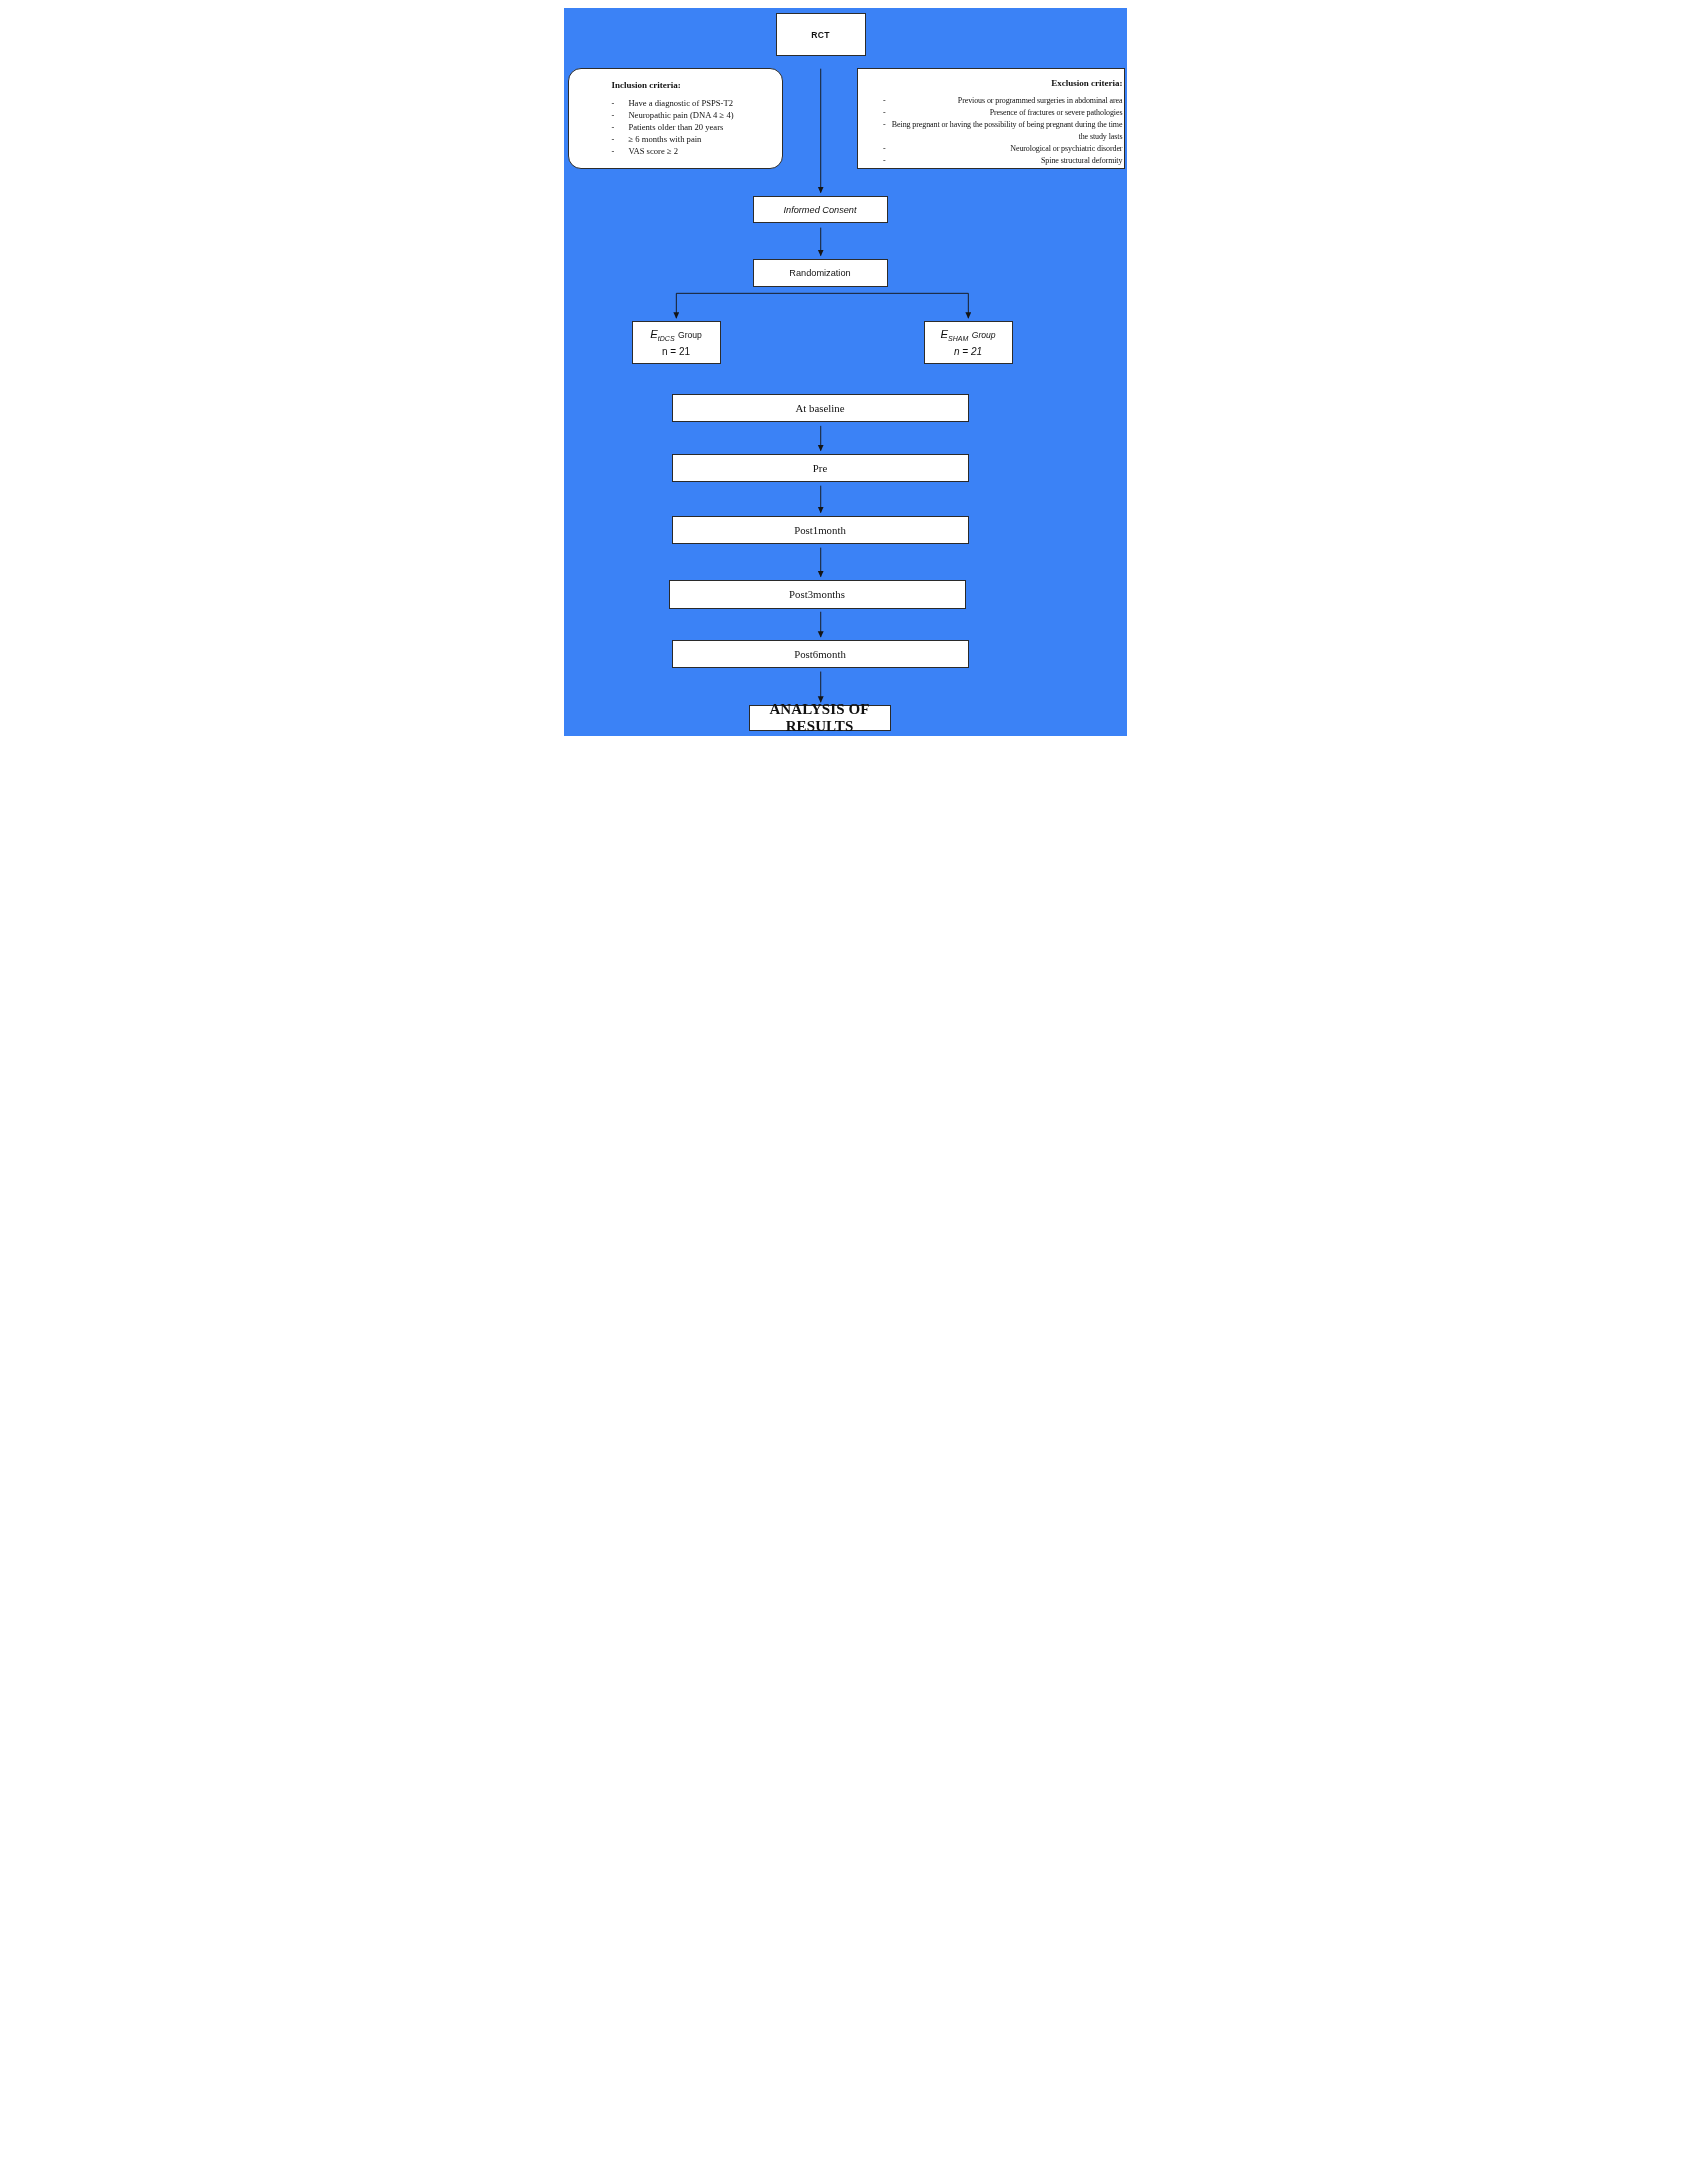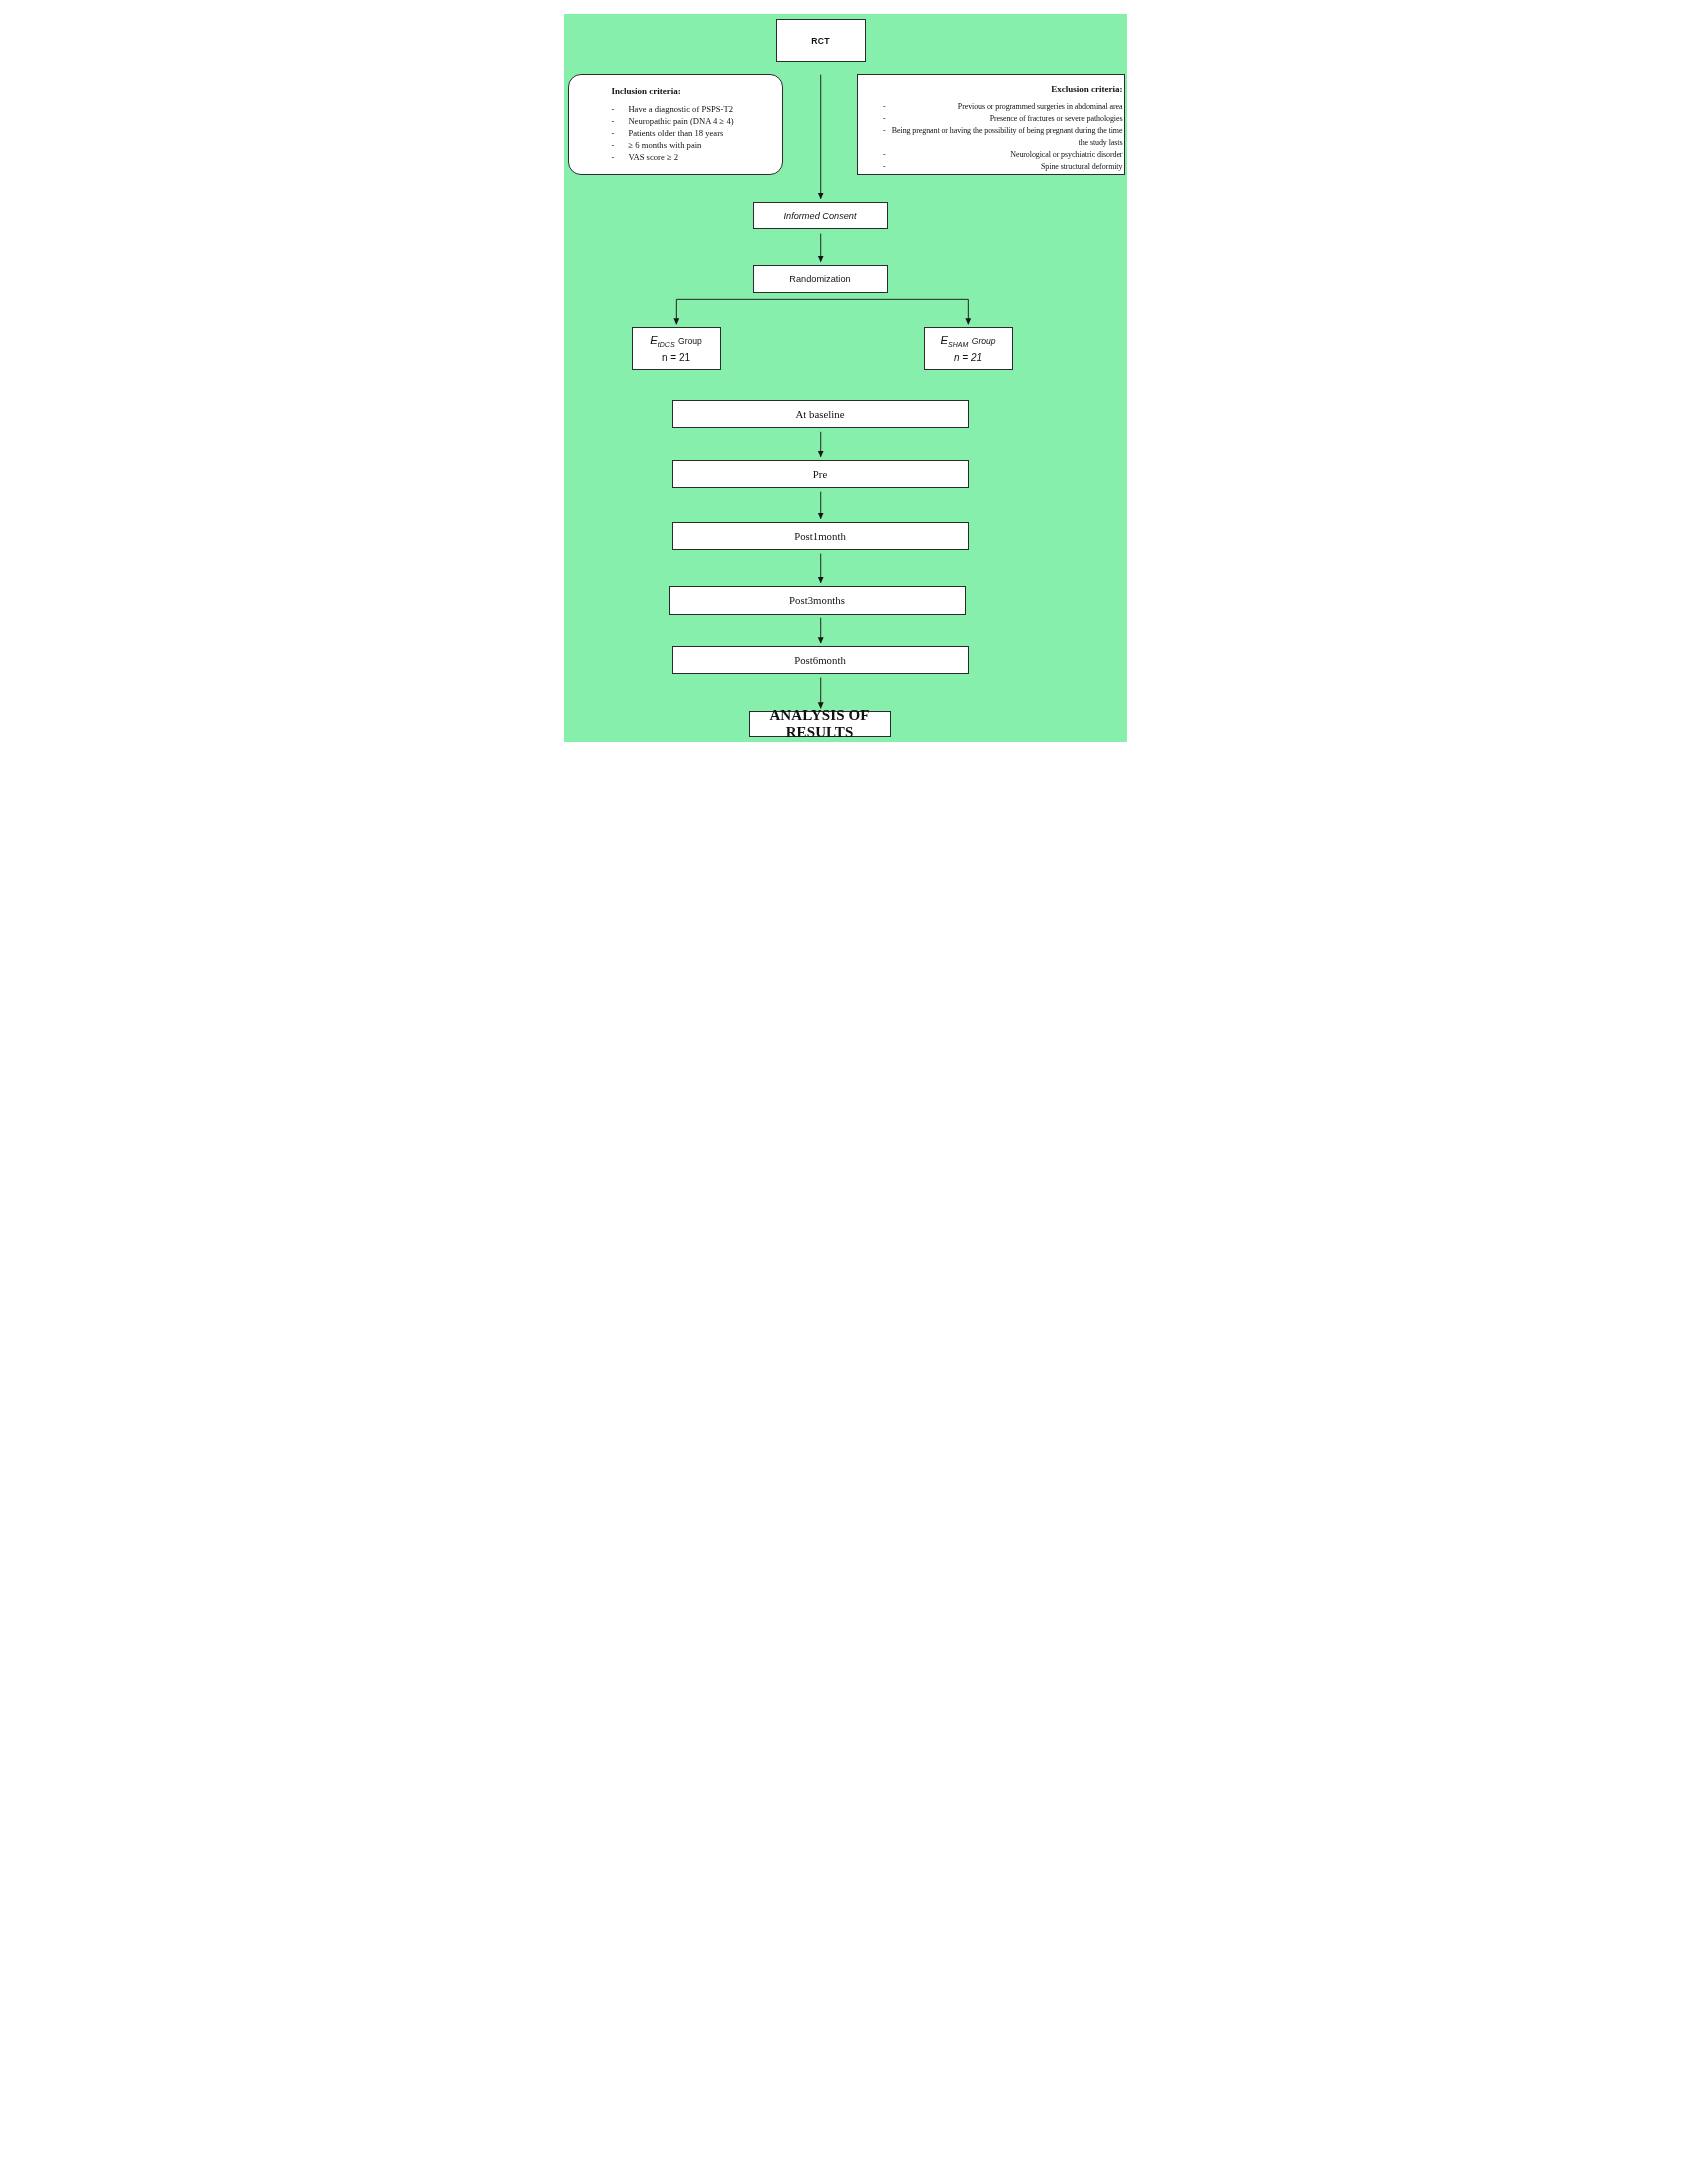--- a/index.html
+++ b/index.html
@@ -4,22 +4,22 @@
 <style>
   html, body {
     margin: 0;
     padding: 0;
     background: #ffffff;
   }
   .page {
     position: relative;
     width: 563px;
     height: 728px;
-    margin: 14px auto;
-    background: #86efac;
+    margin: 8px auto;
+    background: #3b82f6;
     font-family: "Liberation Serif", serif;
     color: #111111;
   }
   .overlay {
     position: absolute;
     left: 0; top: 0;
     width: 563px;
     height: 728px;
     pointer-events: none;
   }
@@ -137,21 +137,21 @@
       <div class="crit-item">
         <span class="dash">-</span>
         <span class="crit-text">Have a diagnostic of PSPS-T2</span>
       </div>
       <div class="crit-item">
         <span class="dash">-</span>
         <span class="crit-text">Neuropathic pain (DNA 4 ≥ 4)</span>
       </div>
       <div class="crit-item">
         <span class="dash">-</span>
-        <span class="crit-text">Patients older than 18 years</span>
+        <span class="crit-text">Patients older than 20 years</span>
       </div>
       <div class="crit-item">
         <span class="dash">-</span>
         <span class="crit-text">≥ 6 months with pain</span>
       </div>
       <div class="crit-item">
         <span class="dash">-</span>
         <span class="crit-text">VAS score ≥ 2</span>
       </div>
     </div>

